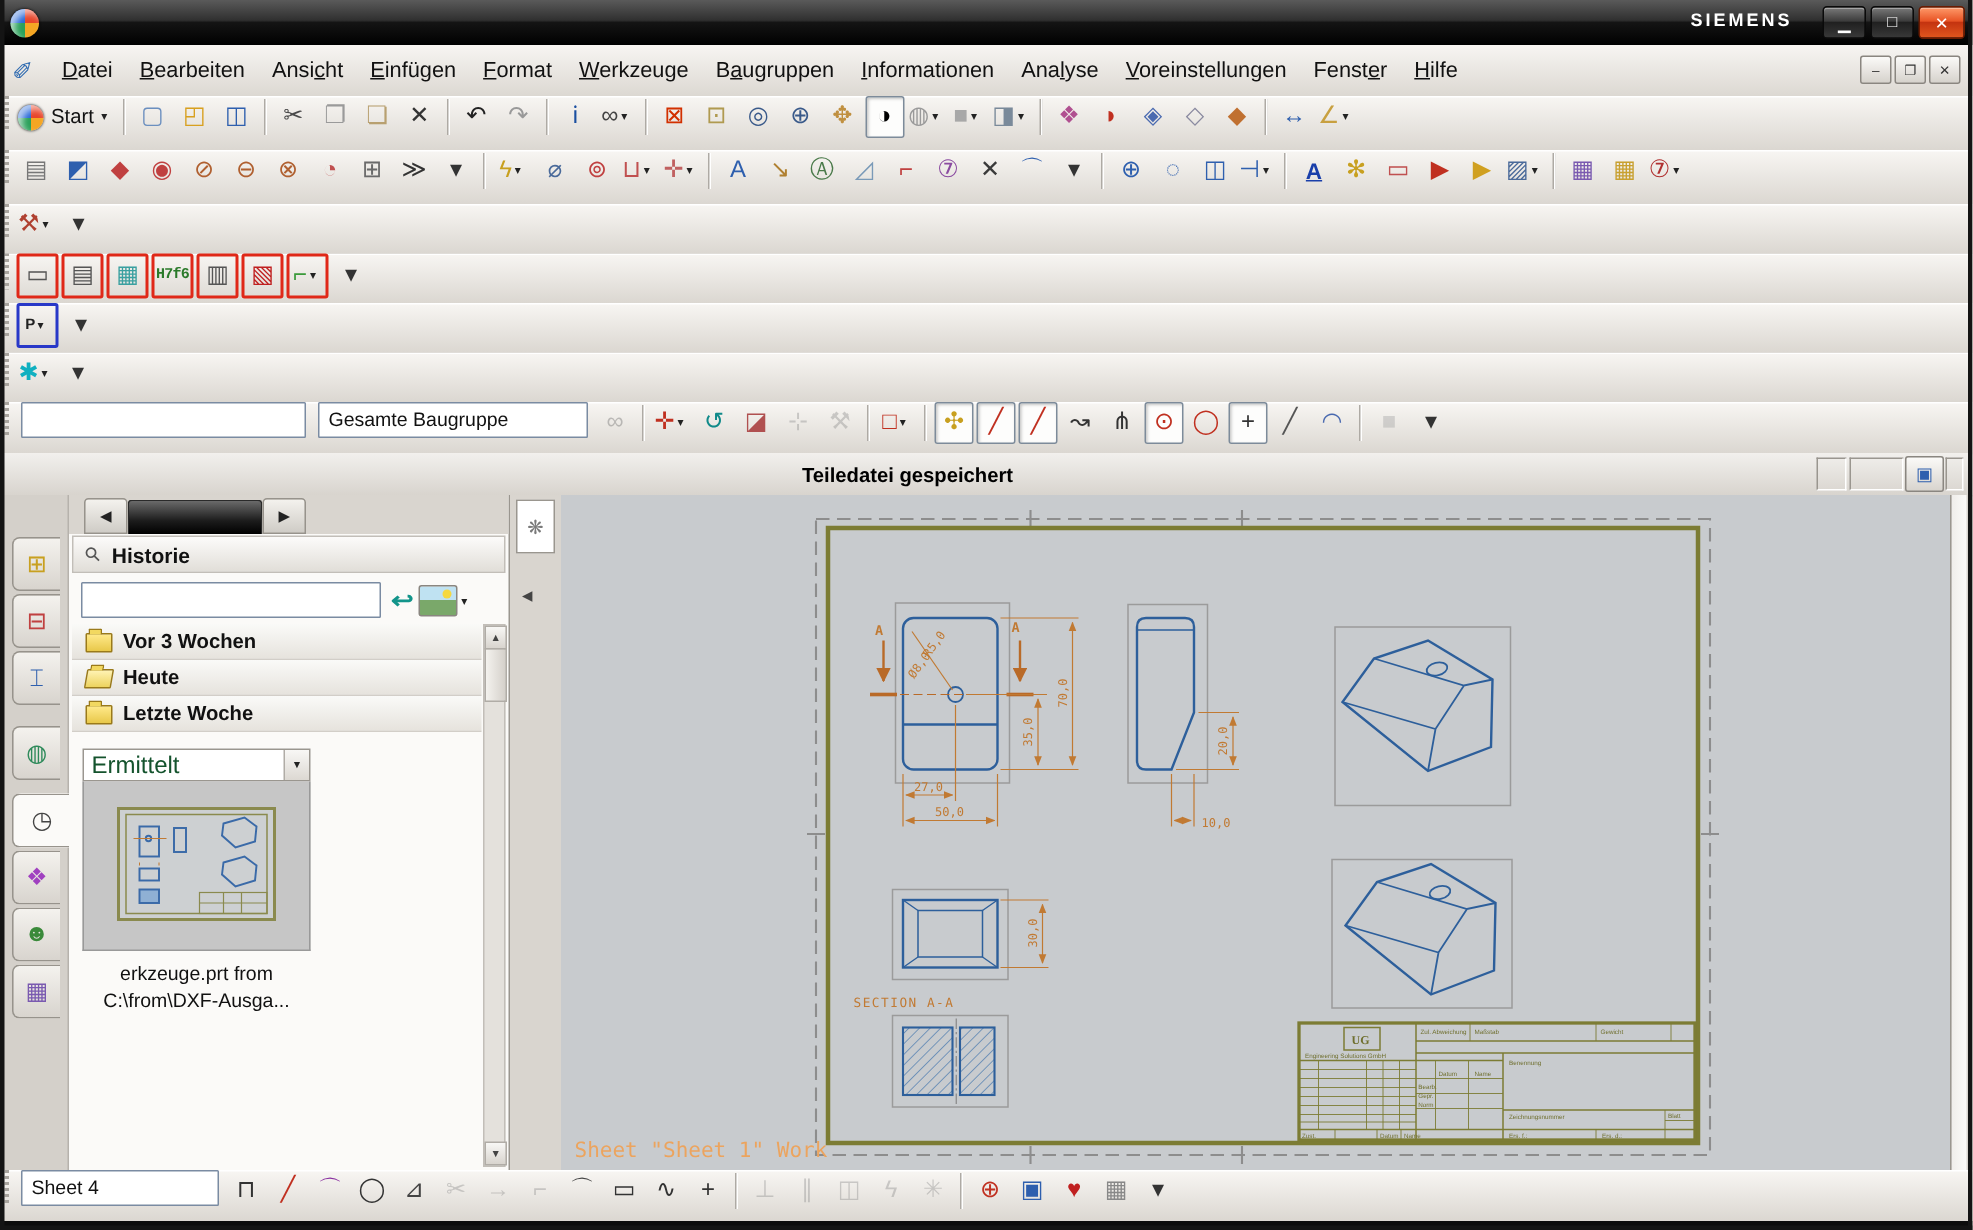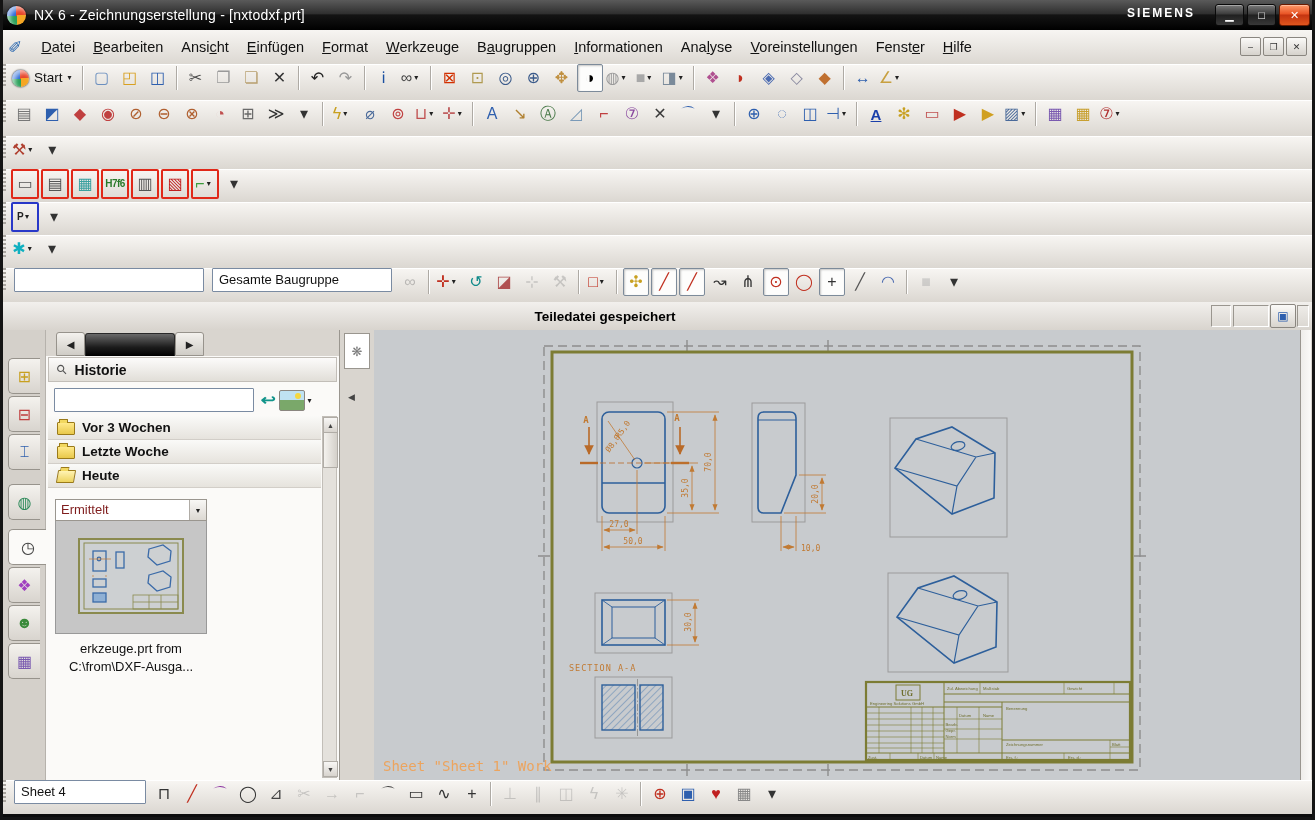--- a/index.html
+++ b/index.html
@@ -96,21 +96,21 @@
   .imgbtn::after{content:"";position:absolute;right:3px;top:2px;width:6px;height:6px;border-radius:50%;background:#f5d840}
   .imgdd{font-size:8px;color:#222;margin-left:3px}
   .plist{position:absolute;left:2px;top:86px;right:18px;bottom:2px;background:#fbfaf8}
   .frow{height:23px;display:flex;align-items:center;gap:7px;padding-left:9px;
     background:linear-gradient(#fafaf8,#e6e3dd);border-bottom:1px solid #d2cec8;font-size:13.5px;font-weight:bold;color:#111}
   .folder{width:16px;height:11px;background:linear-gradient(#ffe98a,#e8c84a);border:1px solid #9a7a1a;border-radius:1px;position:relative;margin-top:2px}
   .folder::before{content:"";position:absolute;top:-4px;left:1px;width:7px;height:3px;background:#f2d860;border:1px solid #9a7a1a;border-bottom:none;border-radius:1px 1px 0 0}
   .folder.open{transform:skewX(-10deg);background:linear-gradient(#fff3b4,#edd35e)}
   .card{margin:11px 0 0 7px;width:152px}
   .fcombo{display:flex;height:20px;border:1px solid #9a968f;background:#fff;align-items:stretch}
-  .fcombo .cval{flex:1;font-size:13px;padding:2px 5px;color:#7f1d1d}
+  .fcombo .cval{flex:1;font-size:16px;padding:2px 5px;color:#14532d}
   .fcombo .db{width:16px;border-left:1px solid #b0aca6;background:linear-gradient(#f8f7f5,#dcd8d2);
     display:flex;align-items:center;justify-content:center;font-size:7px;color:#222}
   .thumb{width:150px;height:112px;border:1px solid #999;border-top:none;background:#c6c6c6;
     display:flex;align-items:center;justify-content:center}
   .cap{font-size:13px;color:#111;text-align:center;margin-top:6px;line-height:18px;width:152px}
   .pscroll{position:absolute;top:86px;right:2px;width:15px;bottom:2px;background:#e4e1dc;border:1px solid #c2beb8;box-sizing:border-box}
   .sarr{position:absolute;left:0;width:13px;height:14px;font-size:7px;color:#444;display:flex;align-items:center;justify-content:center;
     background:linear-gradient(#f8f7f5,#d8d4ce);border:1px solid #b0aca6}
   .sarr.top{top:0}.sarr.bottom{bottom:0}
   .sthumb{position:absolute;left:0;top:15px;width:13px;height:34px;background:linear-gradient(90deg,#f4f2ee,#d4d0ca);border:1px solid #b0aca6}
@@ -136,21 +136,20 @@
   .slab{font:8.5px "DejaVu Sans Mono",monospace;letter-spacing:1px;fill:#c17a33}
   .otext{font:14px "DejaVu Sans Mono",monospace;fill:#eca45e}
   .t4{font:4.2px "Liberation Sans",sans-serif;fill:#6f6f2e}
   .t9{font:bold 8px "Liberation Serif",serif;fill:#6f6f2e}
 </style>
 </head>
 <body>
 
 <div id="titlebar">
   <span class="nxl"></span>
-  <span class="title">NX 6 - Zeichnungserstellung - [nxtodxf.prt]</span>
   <span class="brand">SIEMENS</span>
   <span class="winbtns">
     <span class="wbtn">
         <span>▁</span>
       </span>
     <span class="wbtn">
         <span>□</span>
       </span>
     <span class="wbtn close">
         <span>✕</span>
@@ -419,21 +418,21 @@
       <span class="tbtn" style="border: 2px solid rgb(224, 40, 24);">
         <span class="g" style="color: rgb(85, 85, 85);">▭</span>
       </span>
       <span class="tbtn" style="border: 2px solid rgb(224, 40, 24);">
         <span class="g" style="color: rgb(85, 85, 85);">▤</span>
       </span>
       <span class="tbtn" style="border: 2px solid rgb(224, 40, 24);">
         <span class="g" style="color: rgb(58, 160, 160);">▦</span>
       </span>
       <span class="tbtn" style="border: 2px solid rgb(224, 40, 24);">
-        <span class="g txtg" style="color: rgb(42, 122, 42);">H7f6</span>
+        <span class="g txtg" style="color: rgb(42, 122, 42); font-family: Liberation Mono, monospace;">H7f6</span>
       </span>
       <span class="tbtn" style="border: 2px solid rgb(224, 40, 24);">
         <span class="g" style="color: rgb(85, 85, 85);">▥</span>
       </span>
       <span class="tbtn" style="border: 2px solid rgb(224, 40, 24);">
         <span class="g" style="color: rgb(192, 32, 32);">▧</span>
       </span>
       <span class="tbtn" style="border: 2px solid rgb(224, 40, 24);">
         <span class="g" style="color: rgb(58, 154, 58);">⌐</span>
         <span class="dd">▾</span>
@@ -602,26 +601,26 @@
       <span class="imgbtn"></span>
       <span class="imgdd">▾</span>
     </div>
     <div class="plist">
       <div>
           <div class="frow">
             <span class="folder"></span>
             <span>Vor 3 Wochen</span>
           </div>
           <div class="frow">
+            <span class="folder open"></span>
+            <span>Heute</span>
+          </div>
+          <div class="frow">
             <span class="folder"></span>
             <span>Letzte Woche</span>
-          </div>
-          <div class="frow">
-            <span class="folder open"></span>
-            <span>Heute</span>
           </div>
         </div>
       <div class="card">
         <div class="fcombo">
           <span class="cval">Ermittelt</span>
           <span class="db">▼</span>
         </div>
         <div class="thumb">
           <svg width="120" height="84" viewBox="0 0 120 84">
             <rect x="8" y="4" width="104" height="74" fill="#cdd0d2" stroke="#8a8a4e" stroke-width="2"></rect>

